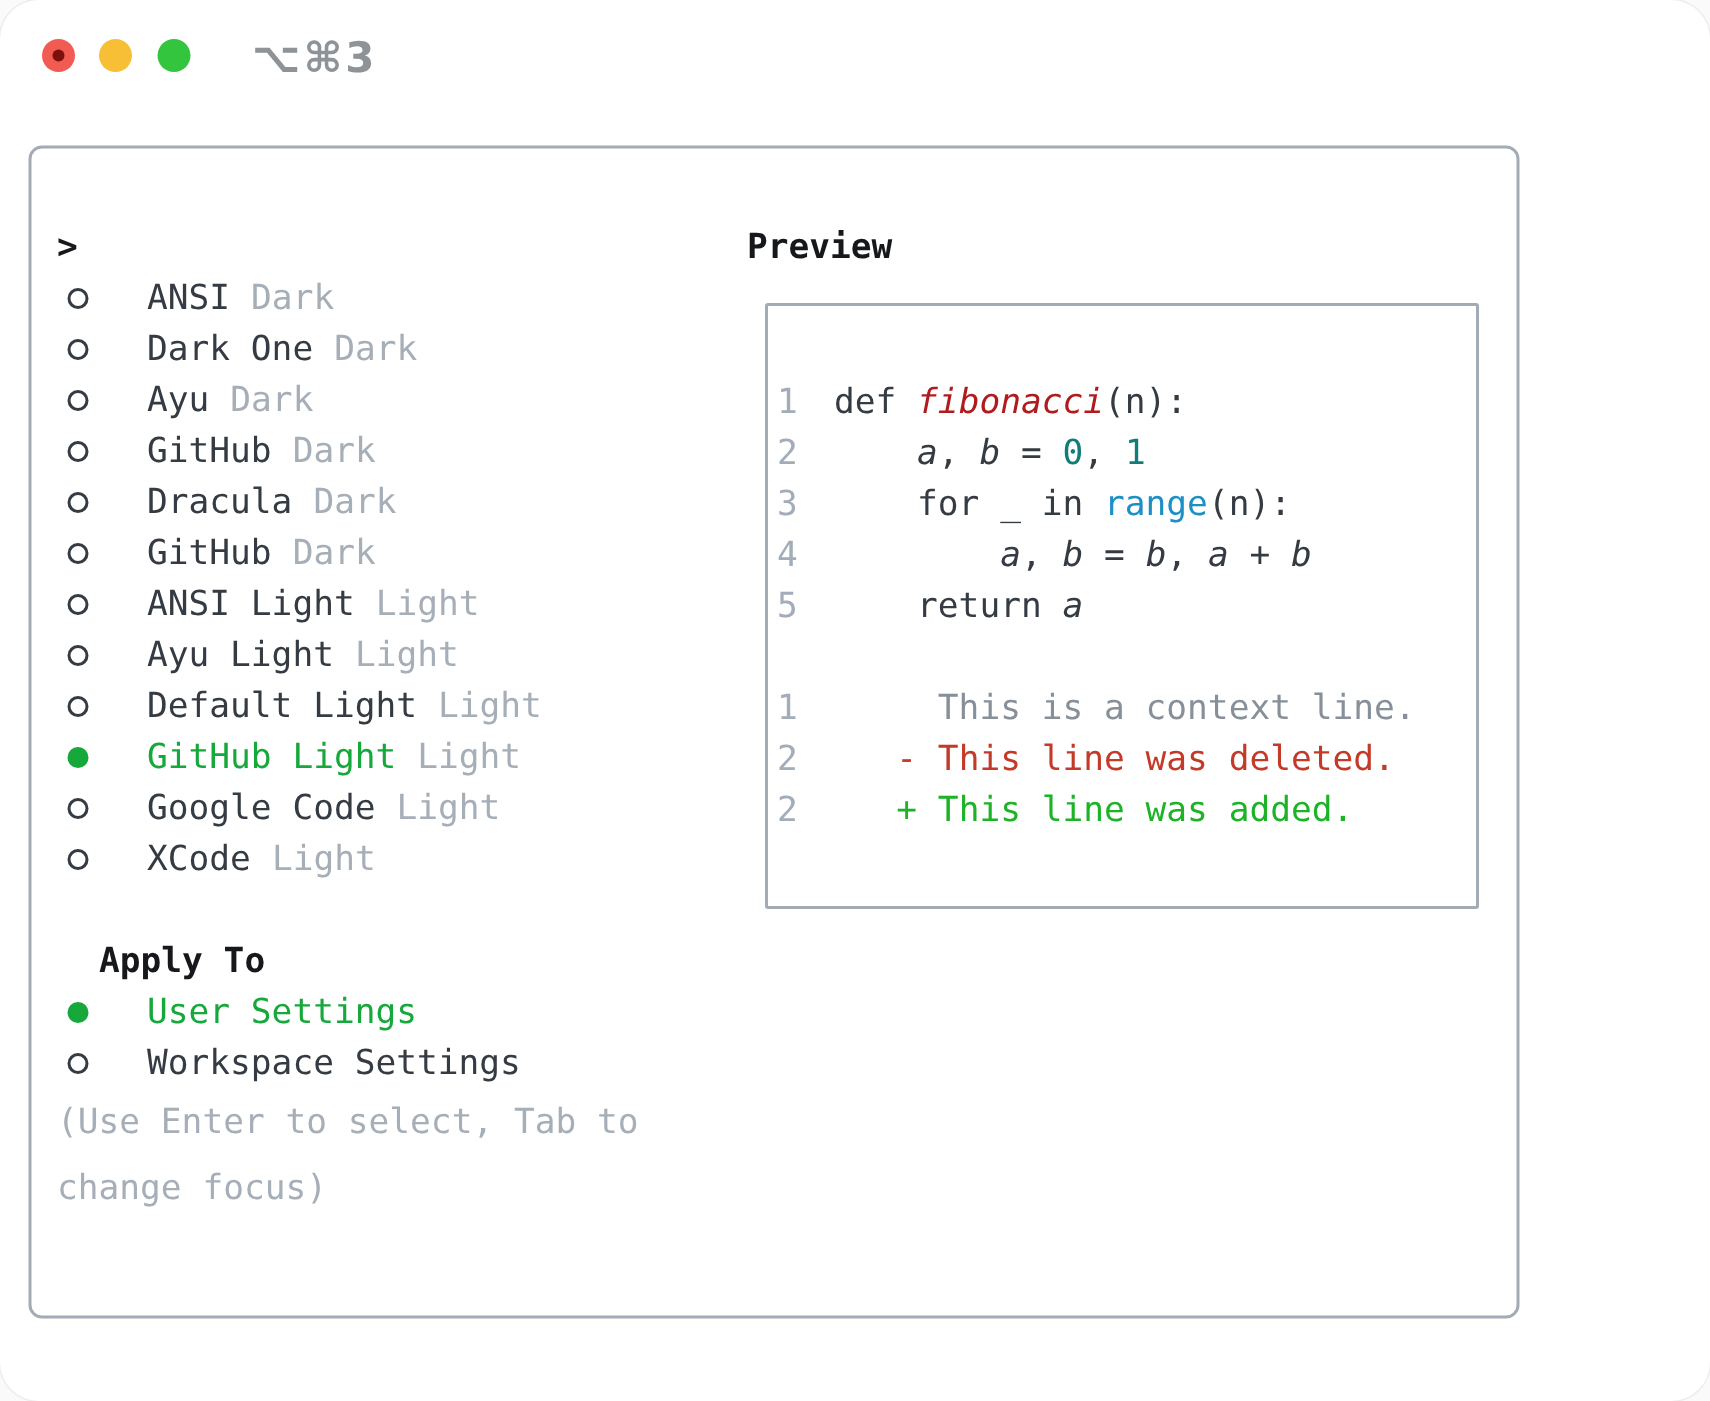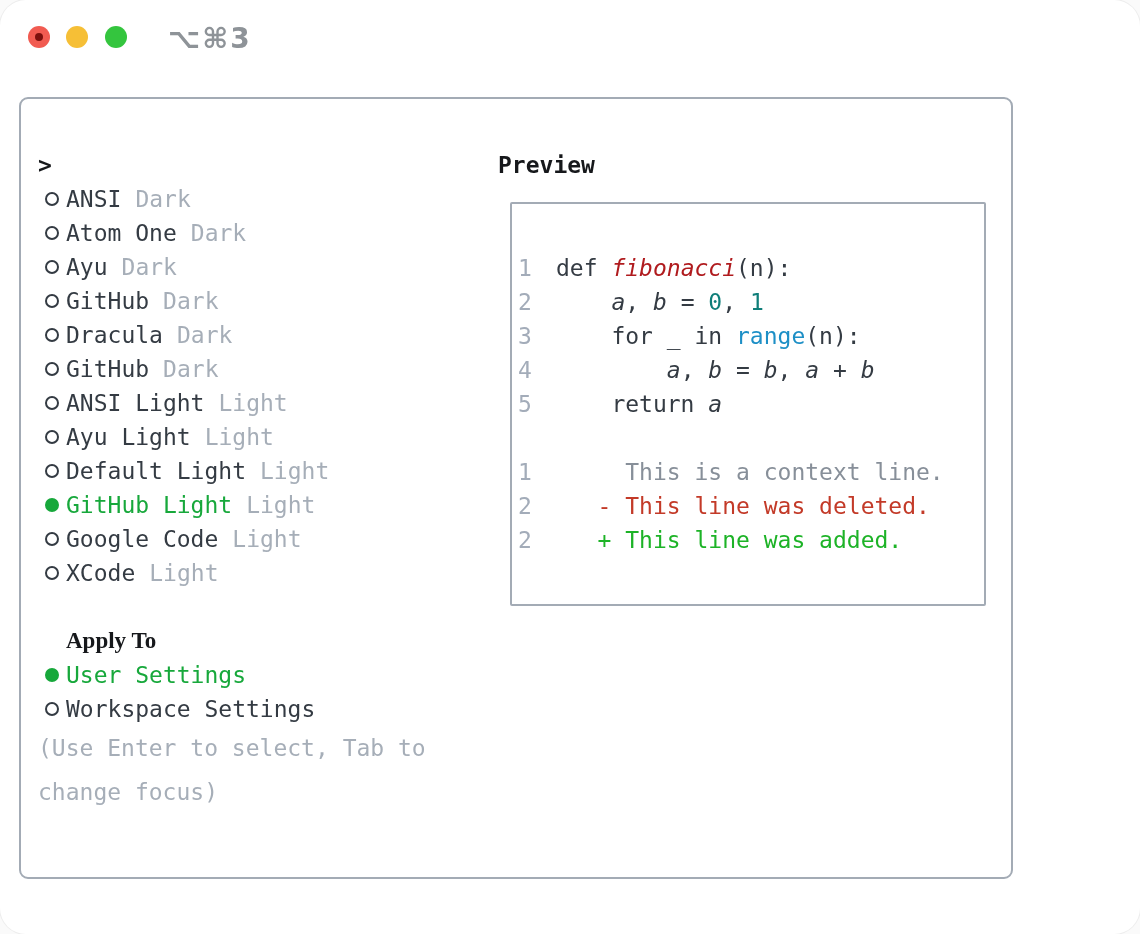--- a/index.html
+++ b/index.html
@@ -26,23 +26,23 @@
     font-size:28px;font-weight:700;color:var(--title_gray);letter-spacing:2px;}
   
   .panel{position:absolute;left:19px;top:97px;width:994px;height:782px;border:2px solid var(--border_gray);border-radius:9px;background:var(--window_bg);}
   .left-col{position:absolute;left:17px;top:49px;width:450px;}
   .row{display:flex;align-items:center;height:34px;white-space:pre;}
   .prefix{display:inline-block;width:28px;flex:0 0 28px;text-align:left;}
   .heading{font-weight:700;color:var(--heading_black);}
   .radio{width:14px;height:14px;flex:0 0 14px;margin:0 7px;border-radius:50%;border:2px solid var(--text_dark);background:transparent;}
   .row.selected .radio{border-color:var(--accent_green);background:var(--accent_green);}
   .row.selected .opt-name{color:var(--accent_green);}
-  .opt-name{color:var(--text_dark);}
+  .opt-name{color:var(--text_dark);margin-left:32px;}
   .variant{color:var(--muted_gray);margin-left:14px;}
-  .apply-heading{margin-top:34px;font-family:Liberation Serif, serif;}
+  .apply-heading{margin-top:34px;}
   .apply-heading .prefix{visibility:hidden;}
   .hint{width:440px;color:var(--muted_gray);line-height:44px;}
   
   .right-col{position:absolute;left:477px;top:49px;width:500px;}
   .preview-box{margin-left:12px;margin-top:20px;width:476px;height:404px;border:2px solid var(--border_gray);border-radius:2px;
     padding:47px 0 0 6px;background:var(--window_bg);}
   .code-line{display:flex;align-items:center;height:34px;white-space:pre;}
   .ln{display:inline-block;width:38px;flex:0 0 38px;color:var(--line_number_gray);}
   .c-plain{color:var(--text_dark);}
   .c-func{color:var(--func_red);font-style:italic;}
@@ -66,21 +66,21 @@
   </div>
 
   <div class="panel">
 
     <div class="left-col">
       <div class="row heading">
         <span class="prefix">&gt;</span>
       </div>
       <div>
           <div class="row"><span class="radio"></span><span class="opt-name">ANSI</span><span class="variant">Dark</span></div>
-          <div class="row"><span class="radio"></span><span class="opt-name">Atom One</span><span class="variant">Dark</span></div>
+          <div class="row"><span class="radio"></span><span class="opt-name">Dark One</span><span class="variant">Dark</span></div>
           <div class="row"><span class="radio"></span><span class="opt-name">Ayu</span><span class="variant">Dark</span></div>
           <div class="row"><span class="radio"></span><span class="opt-name">GitHub</span><span class="variant">Dark</span></div>
           <div class="row"><span class="radio"></span><span class="opt-name">Dracula</span><span class="variant">Dark</span></div>
           <div class="row"><span class="radio"></span><span class="opt-name">GitHub</span><span class="variant">Dark</span></div>
           <div class="row"><span class="radio"></span><span class="opt-name">ANSI Light</span><span class="variant">Light</span></div>
           <div class="row"><span class="radio"></span><span class="opt-name">Ayu Light</span><span class="variant">Light</span></div>
           <div class="row"><span class="radio"></span><span class="opt-name">Default Light</span><span class="variant">Light</span></div>
           <div class="row selected"><span class="radio"></span><span class="opt-name">GitHub Light</span><span class="variant">Light</span></div>
           <div class="row"><span class="radio"></span><span class="opt-name">Google Code</span><span class="variant">Light</span></div>
           <div class="row"><span class="radio"></span><span class="opt-name">XCode</span><span class="variant">Light</span></div>

